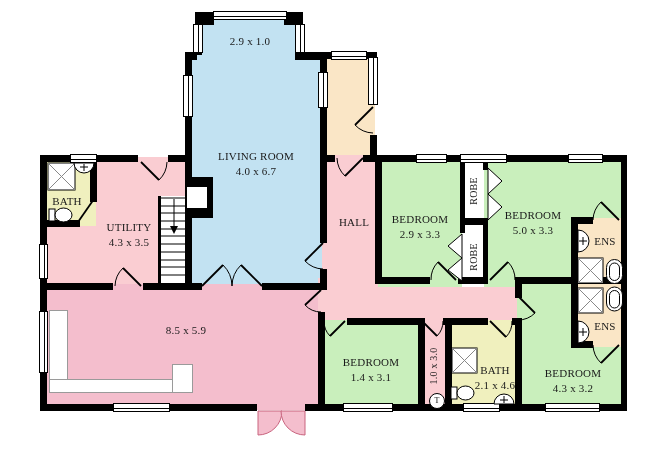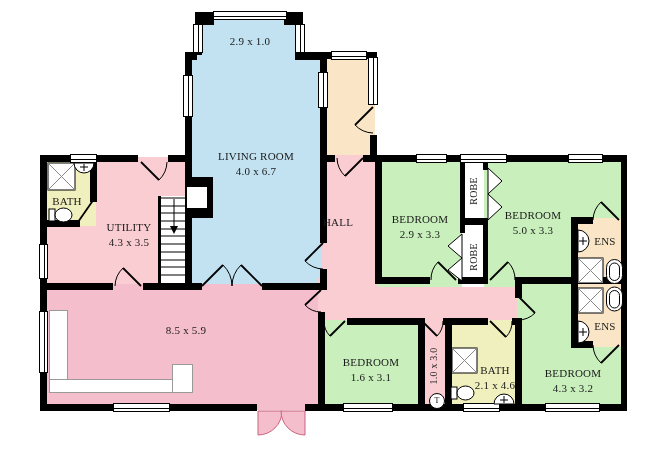--- a/index.html
+++ b/index.html
@@ -256,37 +256,37 @@
     <div>LIVING ROOM</div>
       <div>4.0 x 6.7</div>
   </div>
   <div class="lbl" style="left:67px;top:201px">
       <div>BATH</div>
     </div>
   <div class="lbl" style="left:129px;top:235px">
     <div>UTILITY</div>
       <div>4.3 x 3.5</div>
   </div>
-  <div class="lbl" style="left:338px;top:222px">
+  <div class="lbl" style="left:354px;top:222px">
       <div>HALL</div>
     </div>
   <div class="lbl" style="left:186px;top:330px">
       <div>8.5 x 5.9</div>
   </div>
   <div class="lbl" style="left:420px;top:227px">
     <div>BEDROOM</div>
       <div>2.9 x 3.3</div>
   </div>
   <div class="lbl" style="left:533px;top:223px">
     <div>BEDROOM</div>
       <div>5.0 x 3.3</div>
   </div>
   <div class="lbl" style="left:371px;top:370px">
     <div>BEDROOM</div>
-      <div>1.6 x 3.1</div>
+      <div>1.4 x 3.1</div>
   </div>
   <div class="lbl" style="left:573px;top:381px">
     <div>BEDROOM</div>
       <div>4.3 x 3.2</div>
   </div>
   <div class="lbl" style="left:495px;top:378px">
     <div>BATH</div>
       <div>2.1 x 4.6</div>
   </div>
   <div class="lbl" style="left:605px;top:241px">

